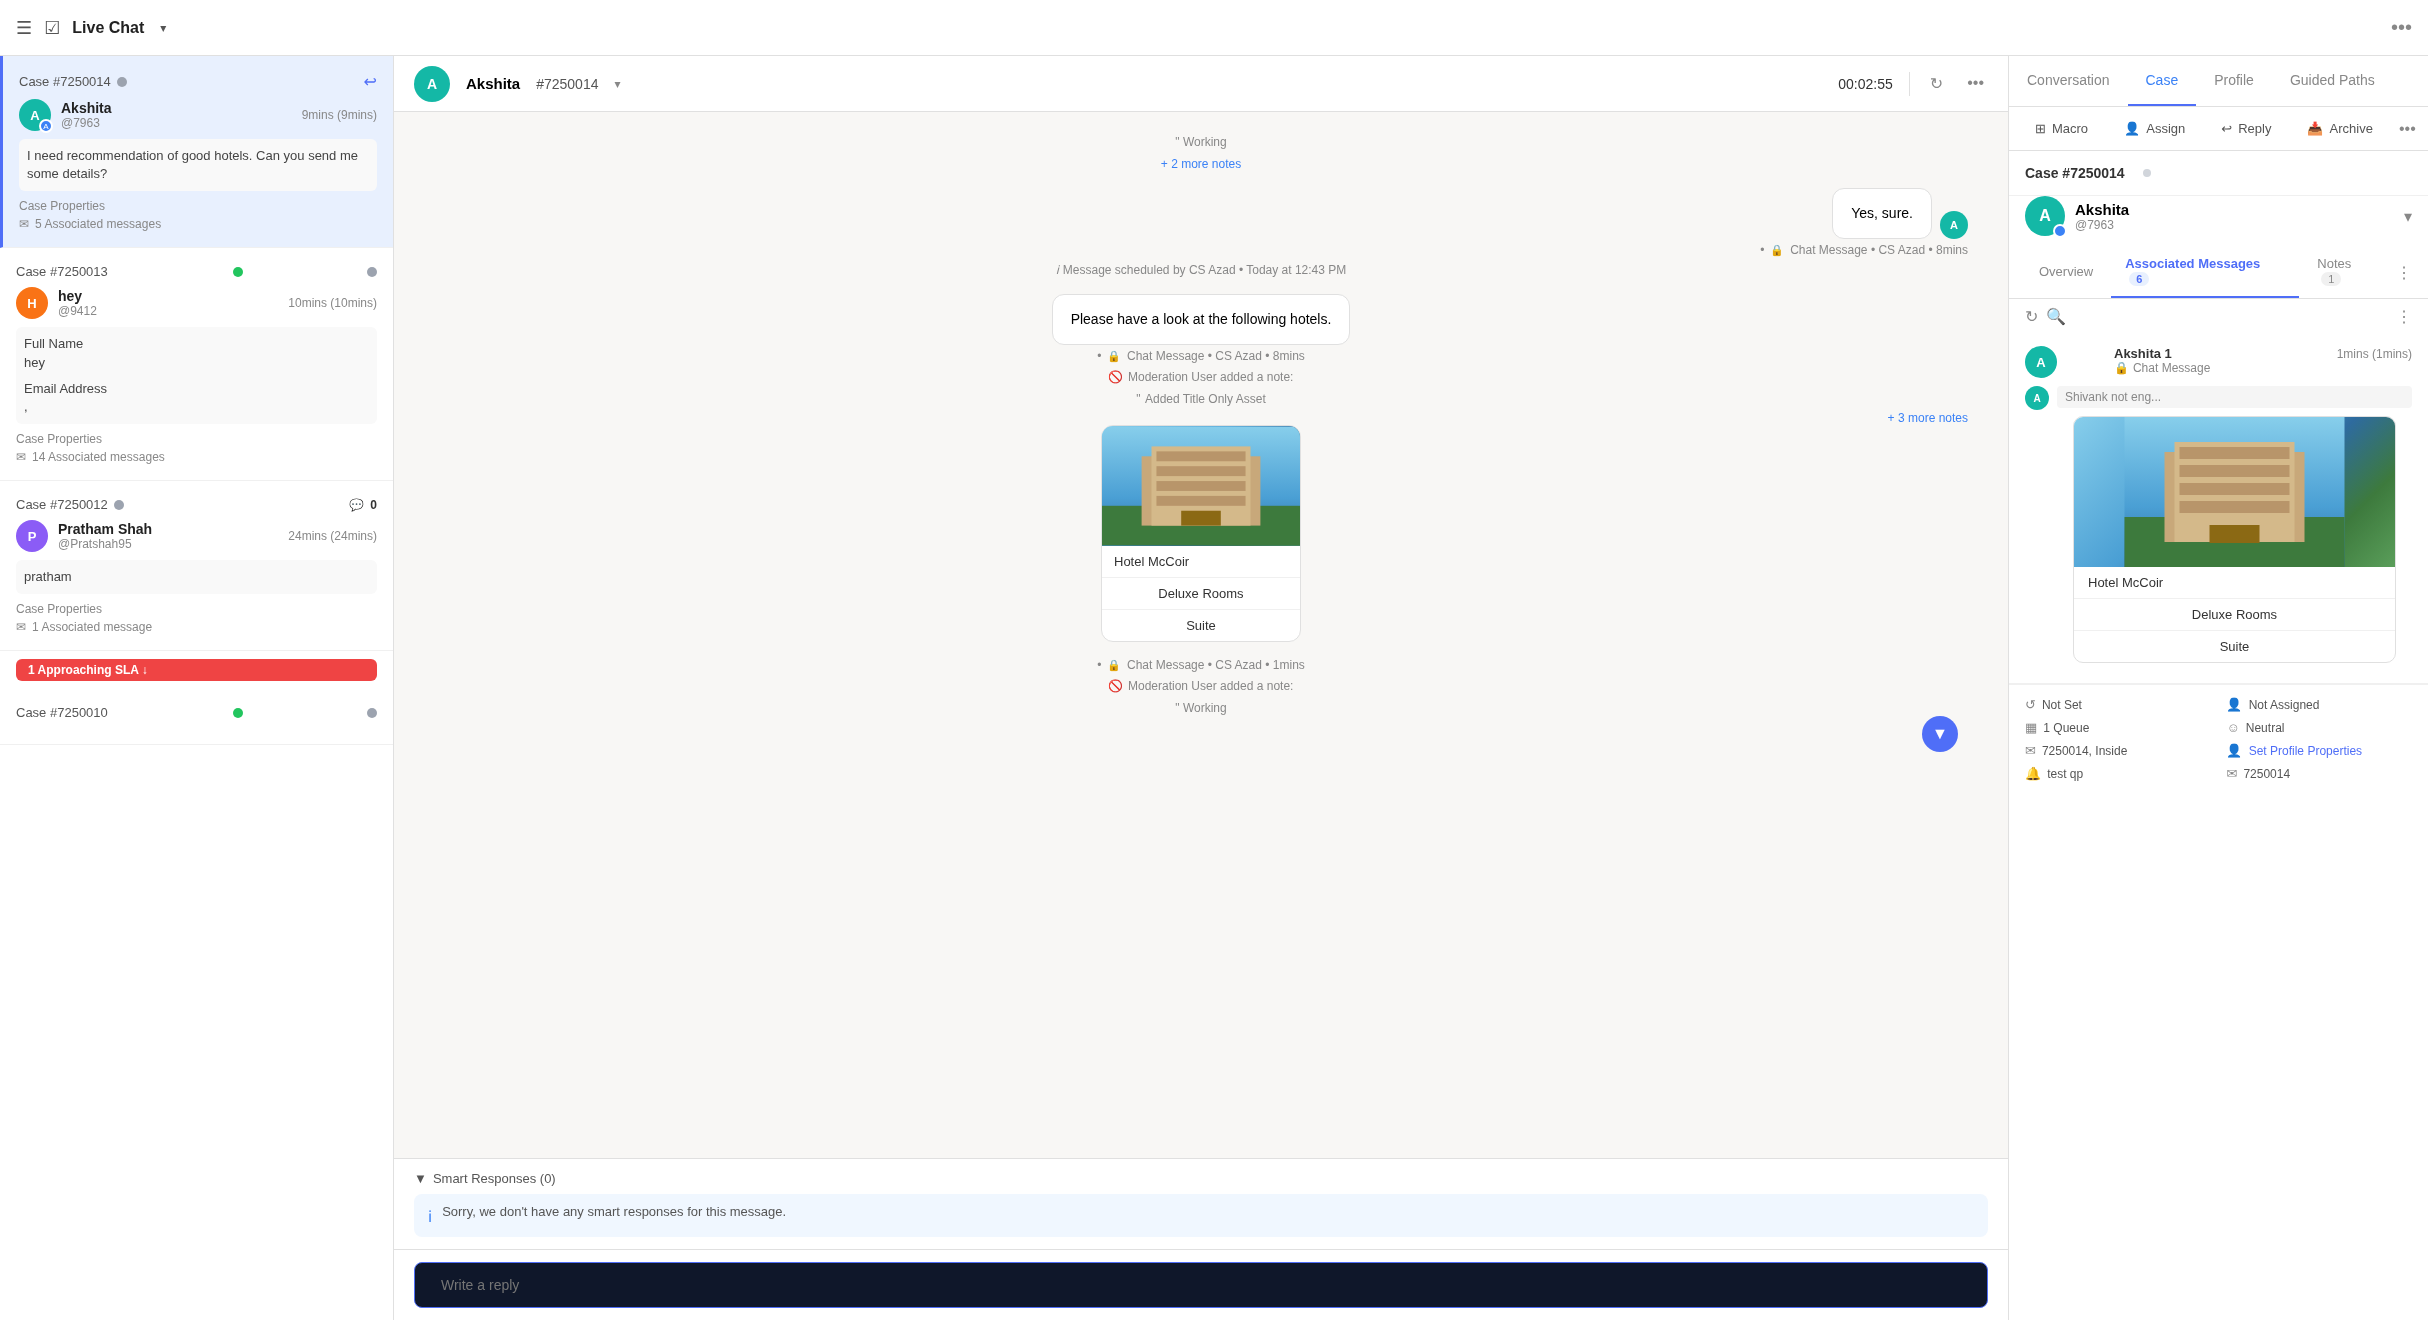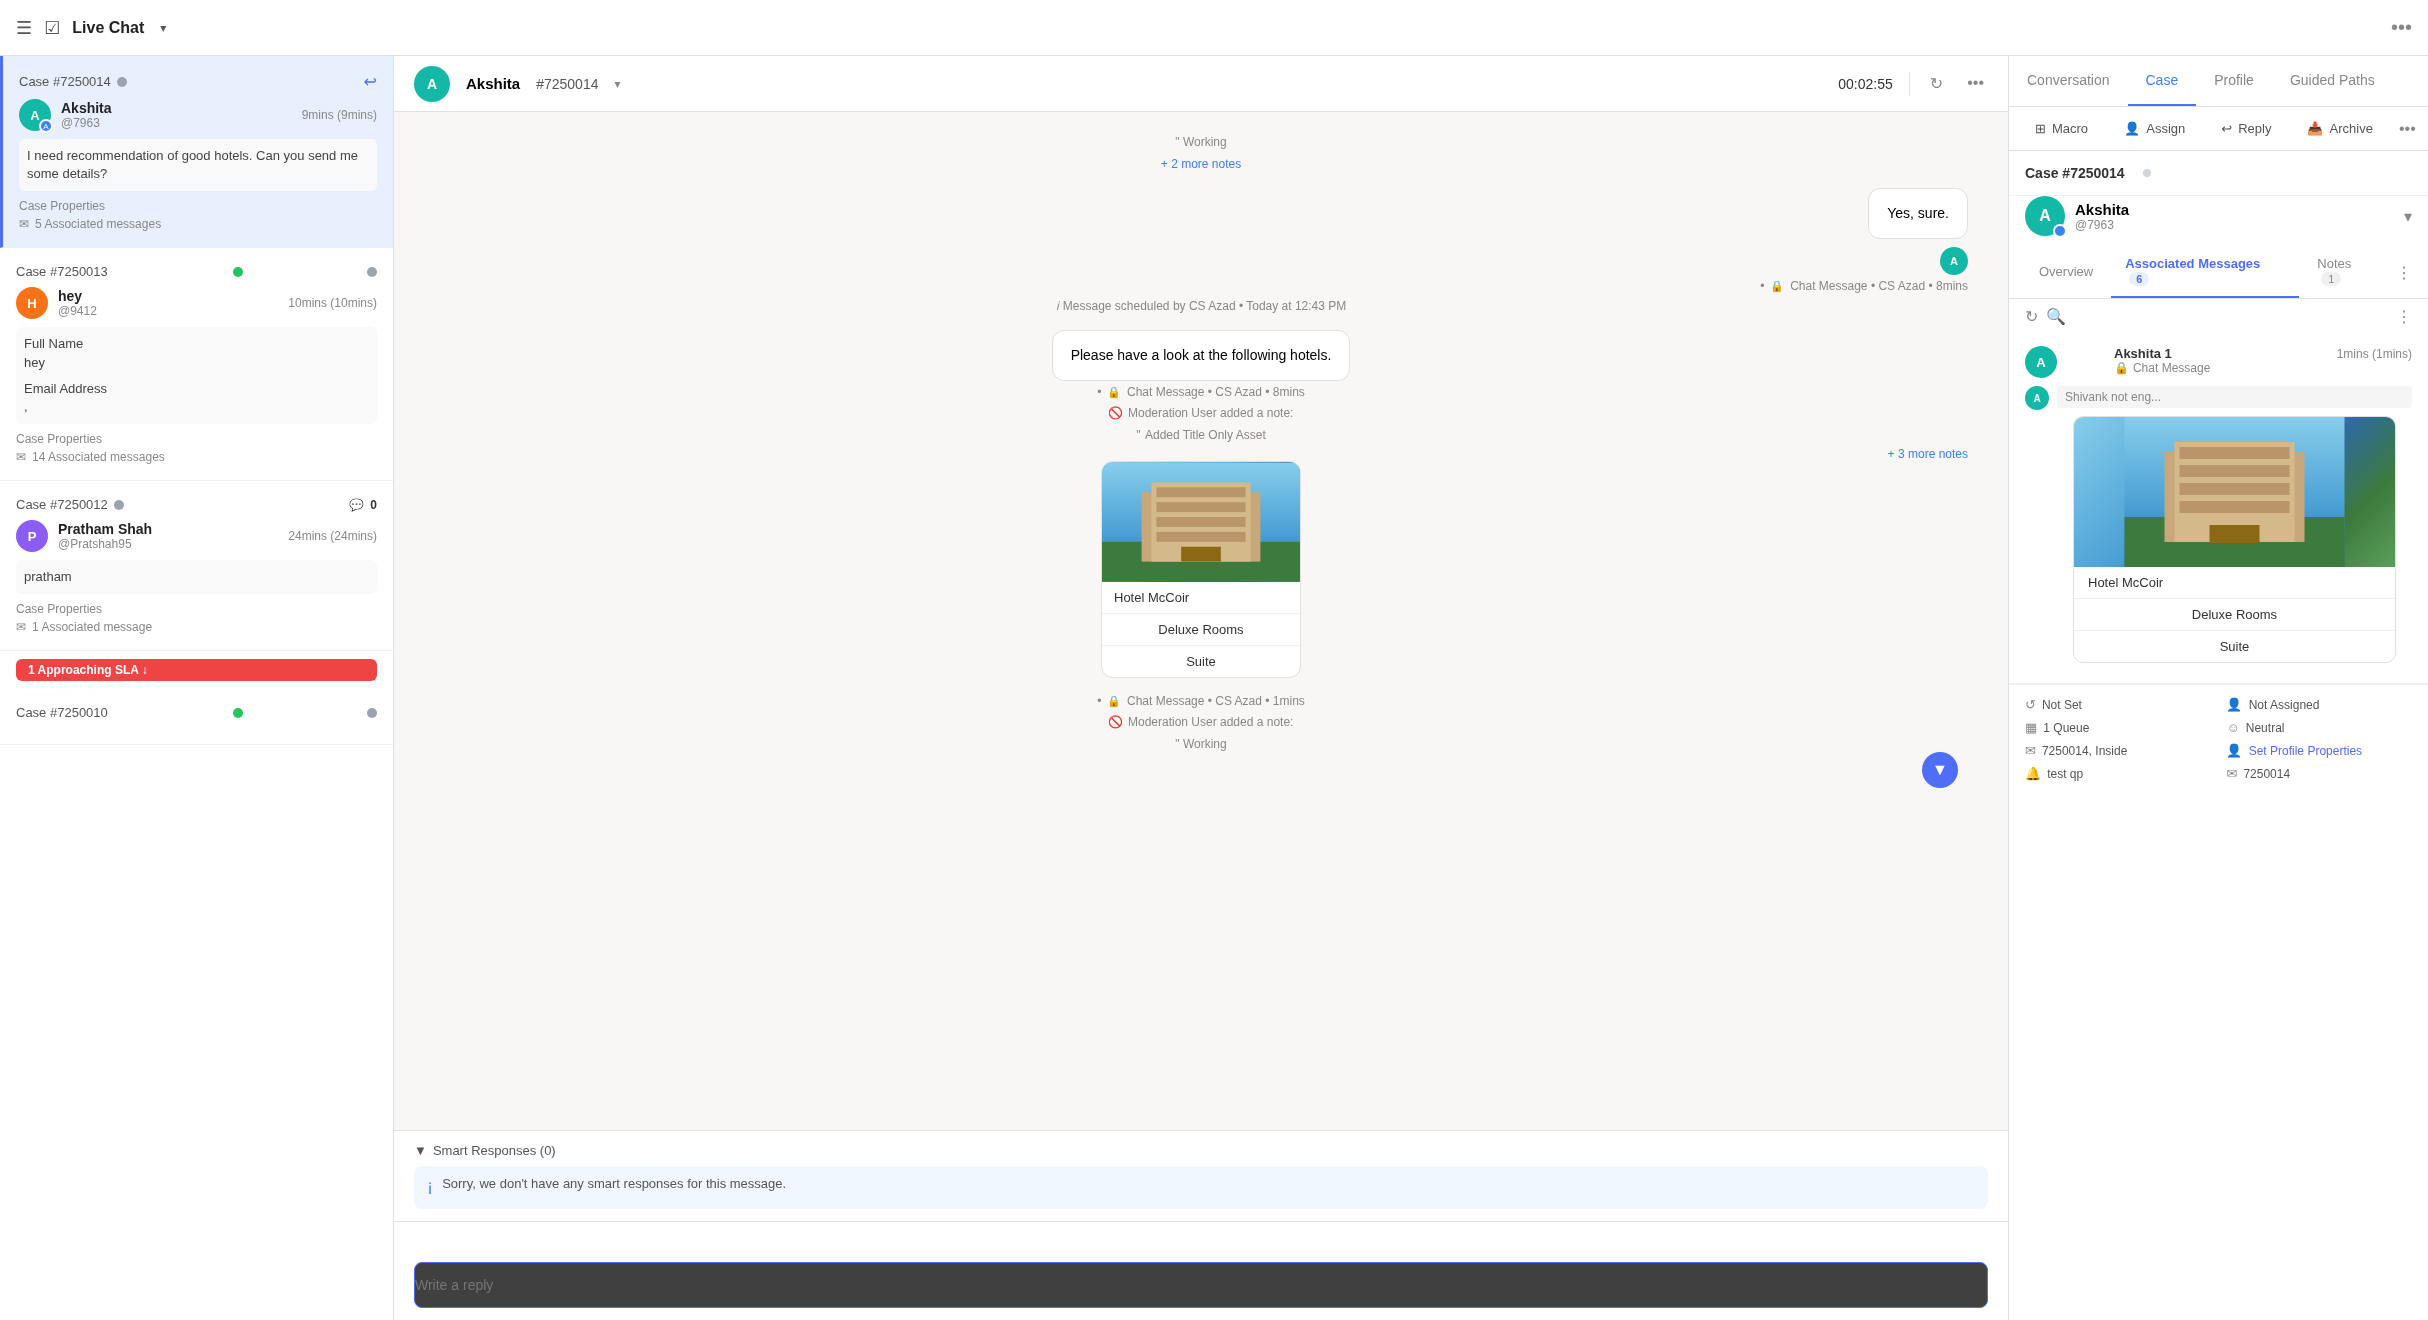--- a/index.html
+++ b/index.html
@@ -55,35 +55,35 @@
     .chat-header-icons { display: flex; gap: 16px; color: #888; font-size: 18px; }
 
     .chat-messages { flex: 1; overflow-y: auto; padding: 20px 40px; }
     .msg-meta { display: flex; align-items: center; gap: 6px; font-size: 12px; color: #888; margin: 4px 0; }
     .msg-meta .lock-icon { font-size: 11px; }
     .msg-scheduled { font-size: 12px; color: #888; display: flex; align-items: center; gap: 4px; margin-bottom: 16px; }
     .msg-bubble { max-width: 420px; padding: 14px 18px; border-radius: 12px; font-size: 14px; line-height: 1.5; }
     .msg-bubble-right { background: #fff; border: 1px solid #e0e0e0; margin-left: auto; margin-right: 0; }
     .msg-bubble-center { background: #fff; border: 1px solid #e0e0e0; margin: 0 auto; }
     .msg-row { display: flex; align-items: flex-end; gap: 8px; margin-bottom: 4px; }
-    .msg-row-right { justify-content: flex-end; flex-direction: column; }
+    .msg-row-right { justify-content: flex-end; }
     .hotel-card { background: #fff; border: 1px solid #e0e0e0; border-radius: 12px; width: 200px; overflow: hidden; }
     .hotel-card-img { width: 100%; height: 120px; background: linear-gradient(135deg, #87ceeb 0%, #4a9fd4 40%, #2e6b9e 60%, #3d7a3d 80%, #5a9e5a 100%); position: relative; }
     .hotel-name { padding: 8px 12px; font-size: 13px; color: #333; border-bottom: 1px solid #f0f0f0; }
     .hotel-btn { padding: 8px 12px; font-size: 13px; font-weight: 500; color: #333; cursor: pointer; border-bottom: 1px solid #f0f0f0; text-align: center; }
     .hotel-btn:last-child { border-bottom: none; }
 
     .smart-responses { padding: 12px 20px; background: #fff; border-top: 1px solid #e0e0e0; }
     .smart-title { font-size: 13px; color: #555; margin-bottom: 8px; cursor: pointer; display: flex; align-items: center; gap: 6px; }
     .smart-content { display: flex; align-items: flex-start; gap: 10px; background: #f0f7ff; padding: 10px 14px; border-radius: 8px; }
     .smart-content-icon { color: #3b82f6; font-size: 16px; margin-top: 1px; }
     .smart-content-text { font-size: 13px; color: #555; }
 
     .reply-box { padding: 12px 20px; background: #fff; border-top: 1px solid #e0e0e0; }
-    .reply-input { width: 100%; padding: 14px 0; border: 1px solid #4f6ef7; border-radius: 8px; font-size: 14px; color: #aaa; outline: none; background: #404040; margin-top: 28px; }
+    .reply-input { width: 100%; padding: 14px 26px; border: 1px solid #4f6ef7; border-radius: 8px; font-size: 14px; color: #aaa; outline: none; background: #0f172a; }
 
     
     .right-panel { width: 420px; background: #fff; border-left: 1px solid #e0e0e0; display: flex; flex-direction: column; }
     .right-tabs { display: flex; border-bottom: 1px solid #e0e0e0; }
     .right-tab { padding: 16px 18px; font-size: 14px; font-weight: 500; color: #888; cursor: pointer; border-bottom: 2px solid transparent; }
     .right-tab.active { color: #3b82f6; border-bottom: 2px solid #4f6ef7; text-align: right; }
     .right-actions { display: flex; align-items: center; padding: 8px 16px; border-bottom: 1px solid #e0e0e0; gap: 16px; }
     .right-action-btn { display: flex; align-items: center; gap: 6px; font-size: 13px; color: #555; cursor: pointer; padding: 6px 10px; border-radius: 6px; }
     .right-action-dots { margin-left: auto; color: #888; cursor: pointer; }
 

